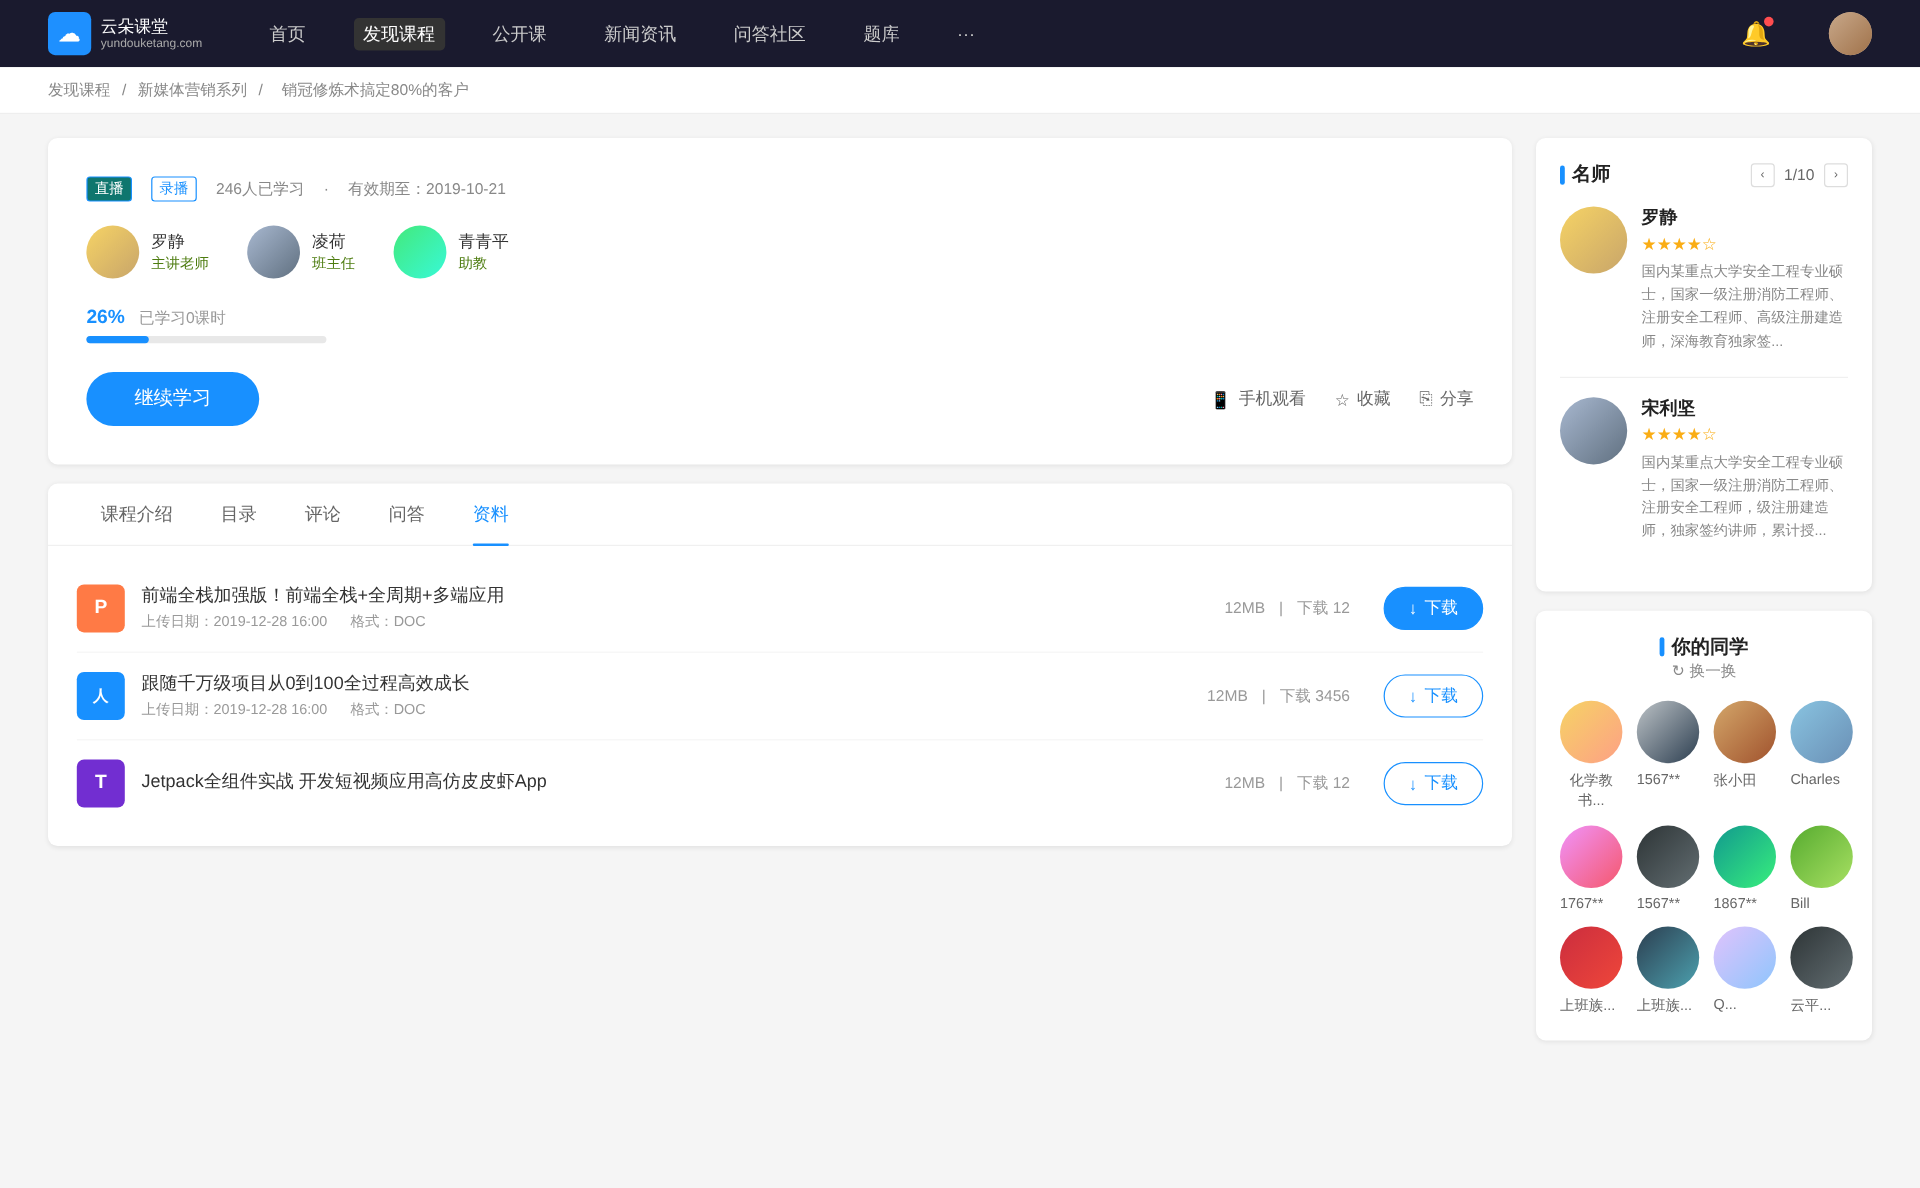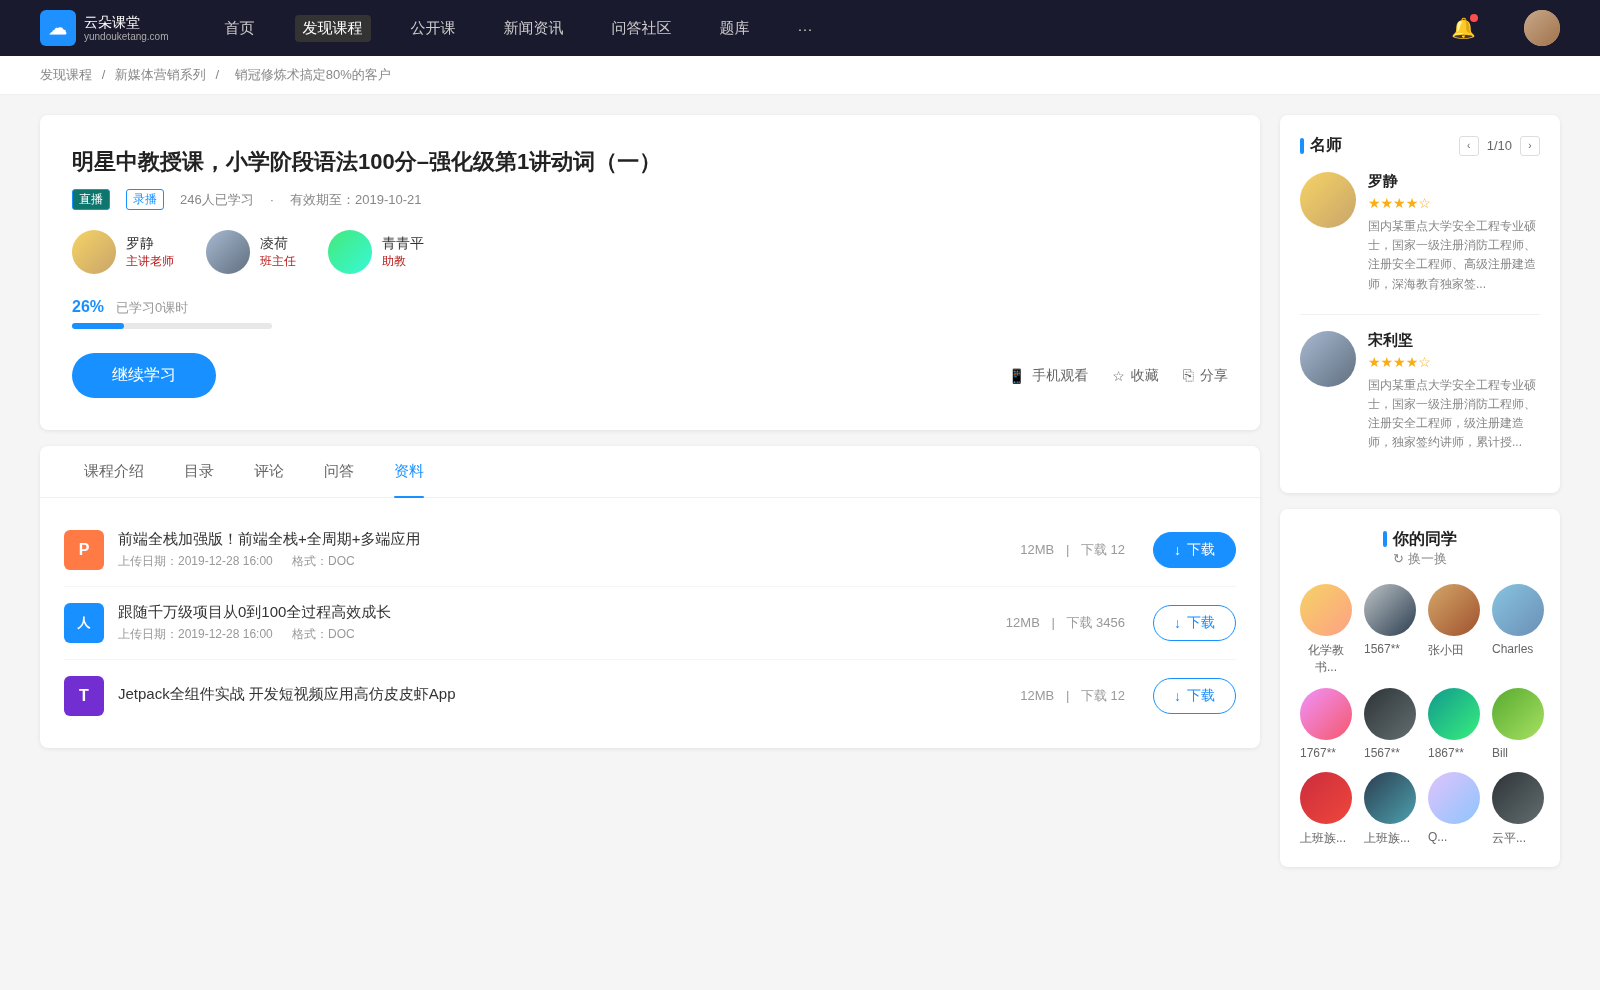--- a/index.html
+++ b/index.html
@@ -31,21 +31,21 @@
     
     .course-card { background: white; border-radius: 8px; padding: 32px; margin-bottom: 16px; box-shadow: 0 1px 4px rgba(0,0,0,0.08); }
     .course-title { font-size: 22px; font-weight: bold; color: #222; margin-bottom: 12px; }
     .course-meta { display: flex; align-items: center; gap: 16px; margin-bottom: 20px; font-size: 13px; color: #888; }
     .tag { border: 1px solid #1890ff; color: #1890ff; padding: 1px 6px; border-radius: 3px; font-size: 12px; }
     .tag.blue-filled { background: #0f766e; color: white; border-color: #1890ff; }
     .teachers { display: flex; gap: 32px; margin-bottom: 24px; }
     .teacher { display: flex; align-items: center; gap: 10px; }
     .teacher-avatar-placeholder { width: 44px; height: 44px; border-radius: 50%; background: linear-gradient(135deg, #f093fb, #f5576c); display: flex; align-items: center; justify-content: center; color: white; font-size: 16px; }
     .teacher-name { font-size: 14px; font-weight: 500; color: #333; }
-    .teacher-role { font-size: 12px; color: #b91c1c; }
+    .teacher-role { font-size: 12px; color: #4d7c0f; }
     .progress-section { margin-bottom: 24px; }
     .progress-label { font-size: 16px; color: #1890ff; font-weight: bold; margin-bottom: 4px; }
     .progress-sub { font-size: 13px; color: #999; margin-left: 8px; }
     .progress-bar-wrap { background: #e8e8e8; height: 6px; border-radius: 3px; width: 200px; margin-top: 6px; }
     .progress-bar-fill { background: #1890ff; height: 6px; border-radius: 3px; width: 26%; }
     .course-actions { display: flex; align-items: center; gap: 16px; }
     .btn-continue { background: #1890ff; color: white; border: none; border-radius: 24px; padding: 12px 40px; font-size: 16px; cursor: pointer; font-weight: 400; }
     .action-links { display: flex; gap: 24px; margin-left: auto; }
     .action-link { display: flex; align-items: center; gap: 6px; color: #666; cursor: pointer; font-size: 14px; }
 
@@ -148,21 +148,20 @@
   <a href="#">新媒体营销系列</a>
   <span> / </span>
   <span>销冠修炼术搞定80%的客户</span>
 </div>
 
 <div class="main-container">
 
   <div class="content-area">
 
     <div class="course-card">
-      <h1 class="course-title">明星中教授课，小学阶段语法100分–强化级第1讲动词（一）</h1>
       <div class="course-meta">
         <span class="tag blue-filled">直播</span>
         <span class="tag">录播</span>
         <span>246人已学习</span>
         <span>·</span>
         <span>有效期至：2019-10-21</span>
       </div>
 
       <div class="teachers">
         <div class="teacher">

